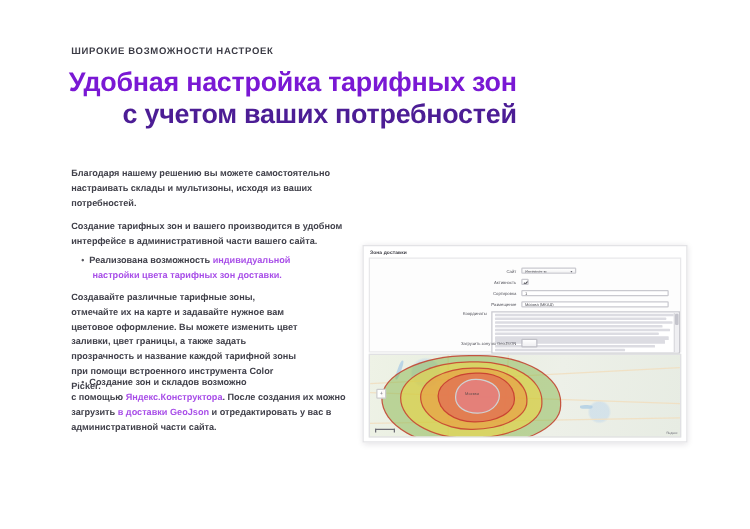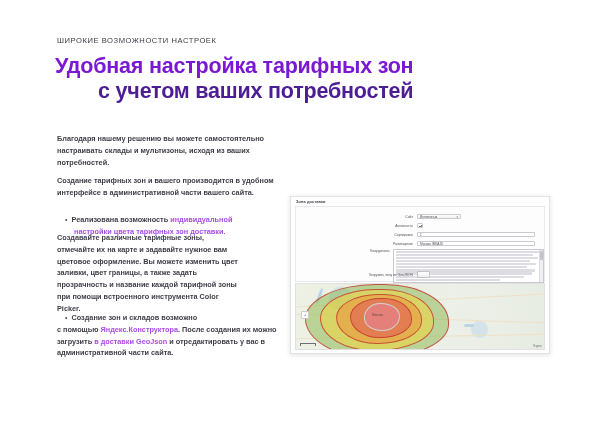--- a/index.html
+++ b/index.html
@@ -17,21 +17,21 @@
   }
 
   
   .eyebrow {
     position: absolute;
     left: 57px;
     top: 36px;
     font-size: 7.6px;
     letter-spacing: 0.55px;
     color: #3c3c46;
-    font-weight: 400;
+    font-weight: 700;
     text-transform: uppercase;
     white-space: nowrap;
   }
 
   
   .headline {
     position: absolute;
     left: 55px;
     top: 54px;
     line-height: 1.16;
@@ -61,21 +61,20 @@
   }
   .bullet::before {
     content: "\2022";
     color: #57575f;
     margin-right: 4px;
     font-size: 7px;
   }
   .bullet.ind {
     padding-left: 17px;
     text-indent: -9px;
-    margin-top: 12px;
   }
 
   #copy-block-1 { left: 57px; top: 133px; width: 244px; }
   #copy-block-2 { left: 57px; top: 175px; width: 240px; }
   #copy-block-3 { left: 57px; top: 202px; width: 210px; }
   #copy-block-4 { left: 57px; top: 232px; width: 182px; }
   #copy-block-5 { left: 57px; top: 300px; width: 222px; }
 
   
   .shot {

